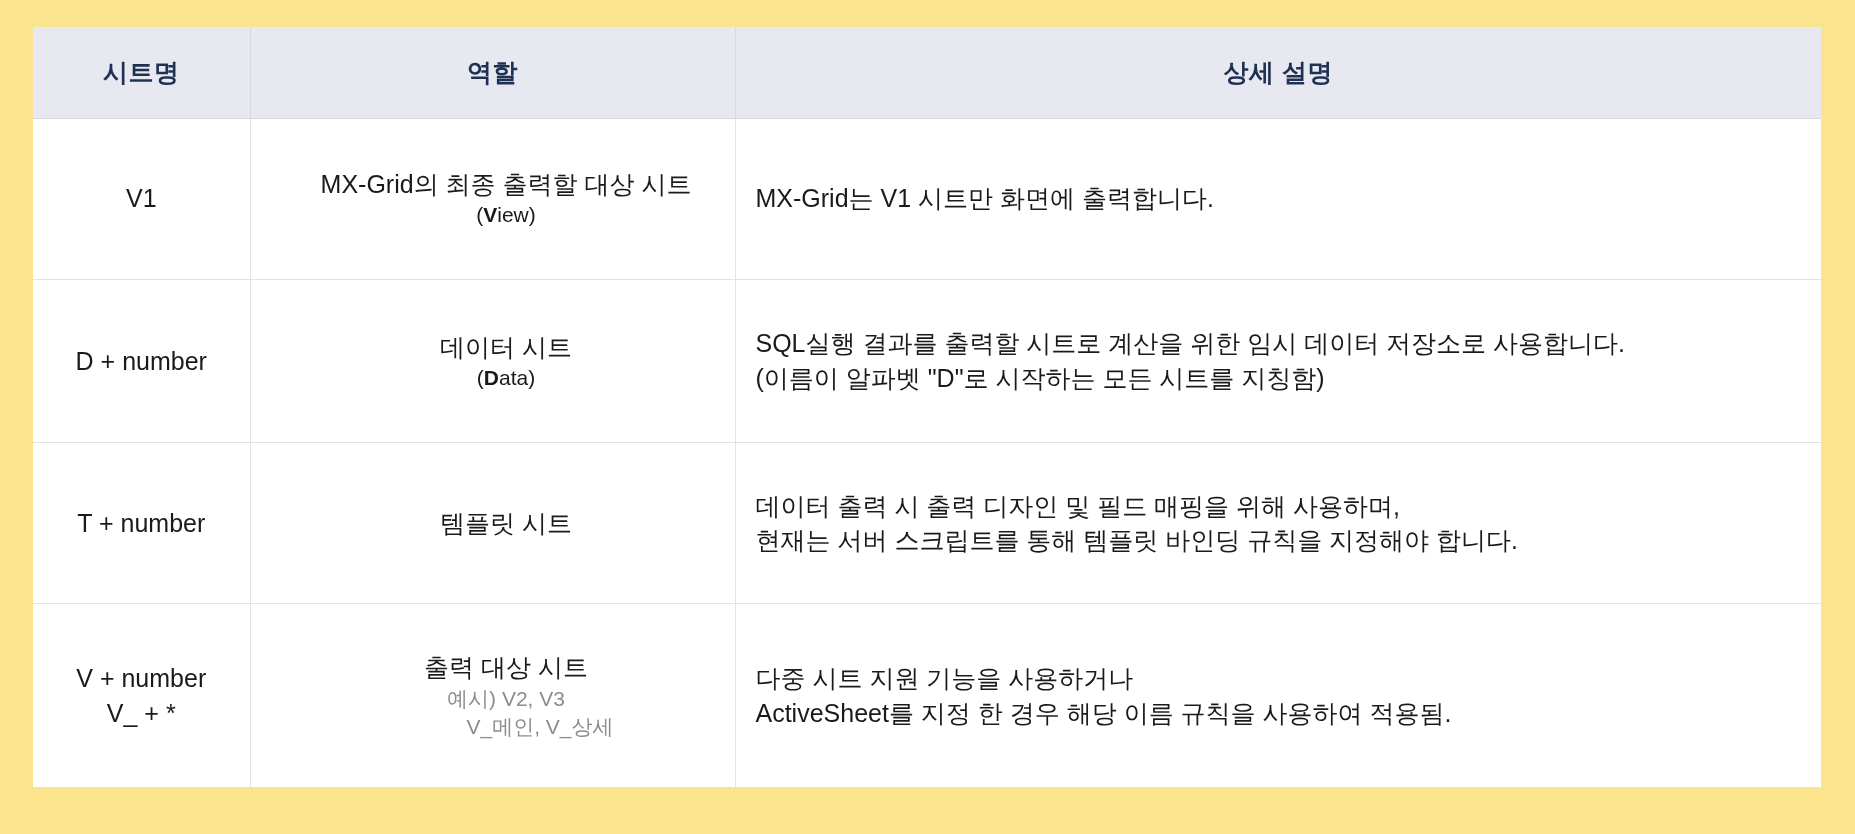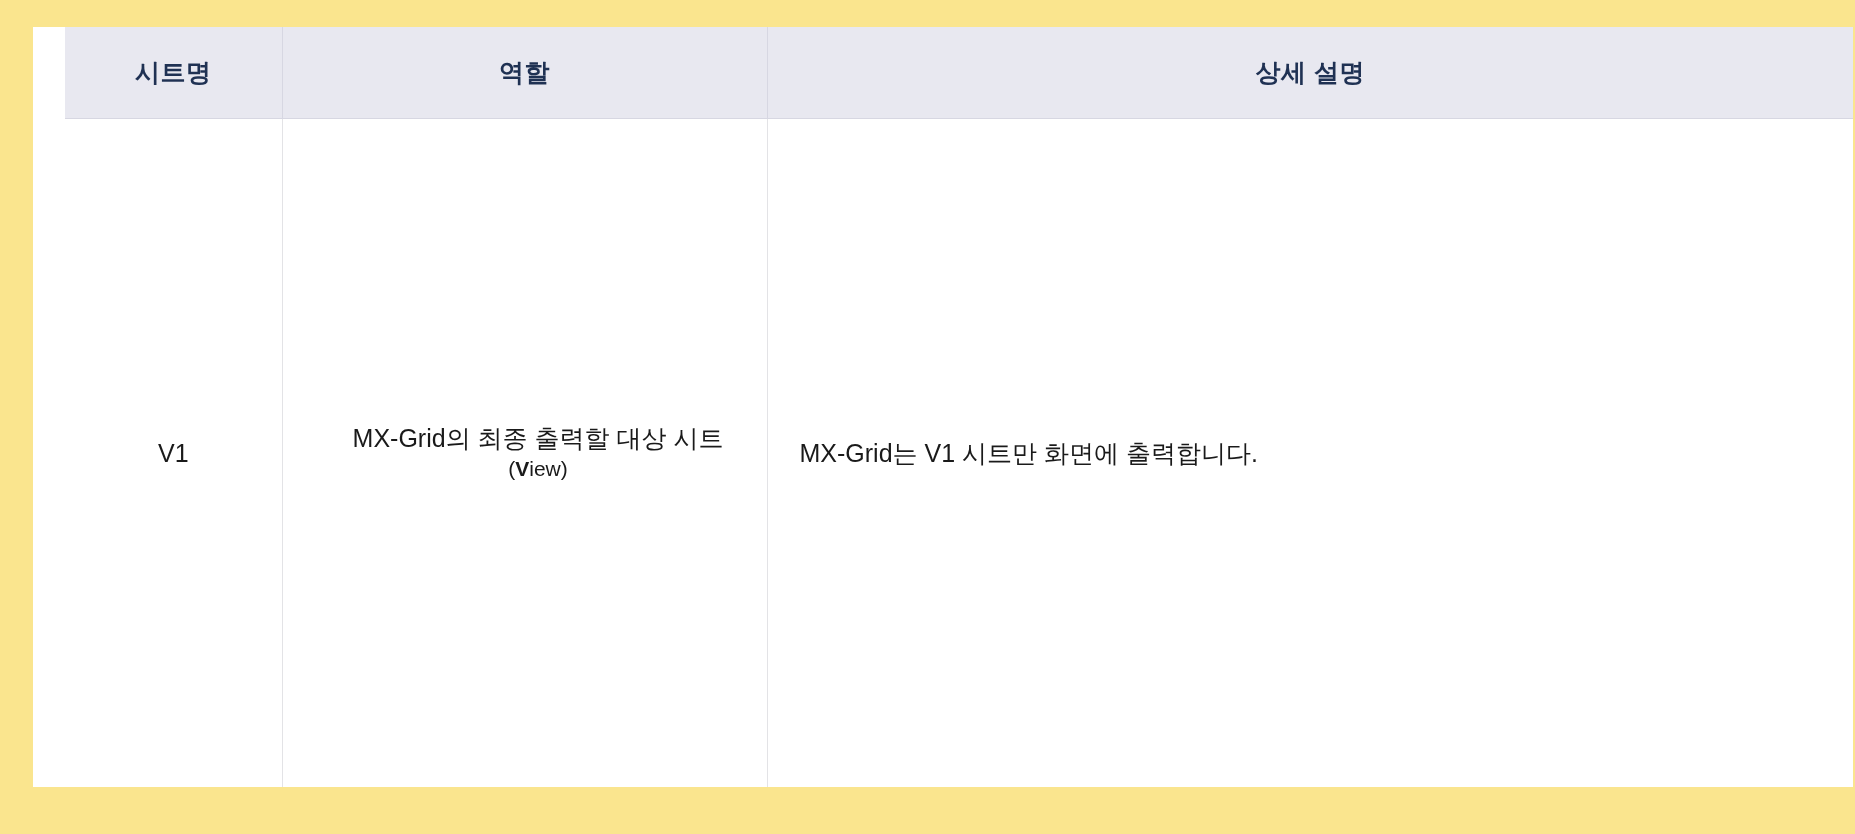--- a/index.html
+++ b/index.html
@@ -31,21 +31,20 @@
     background: #ffffff;
     box-sizing: border-box;
   }
 
   table.sheet-table {
     width: 100%;
     height: 100%;
     border-collapse: collapse;
     table-layout: fixed;
     background: #ffffff;
-    margin-left: 32px;
   }
 
   table.sheet-table col.c-name  { width: 217px; }
   table.sheet-table col.c-role  { width: 485px; }
   table.sheet-table col.c-desc  { width: auto; }
 
   thead th {
     background: #e8e8f0;
     color: #1f3153;
     font-size: 25px;
@@ -93,21 +92,21 @@
     font-size: 21px;
     line-height: 1.30;
     margin-top: 1px;
   }
   .role-ex .ex-indent { display: block; padding-left: 68px; }
 
   td.cell-desc {
     text-align: left;
     font-size: 25px;
     line-height: 1.38;
-    padding: 6px 14px 6px 32px;
+    padding: 6px 14px 6px 20px;
     white-space: pre-line;
   }
 
   
   tbody tr.r1 td { height: 110px; }
   tbody tr.r2 td { height: 112px; }
   tbody tr.r3 td { height: 112px; }
   tbody tr.r4 td { height: 110px; }
   tbody tr.r5 td { height: 125px; }
 </style>
@@ -133,20 +132,50 @@
 
         <tr class="r1">
           <td class="cell-name">V1</td>
           <td class="cell-role">
             <span class="role-main">MX-Grid의 최종 출력할 대상 시트</span>
             <span class="role-sub"><span>(</span><b>V</b><span>iew)</span></span>
           </td>
           <td class="cell-desc">MX-Grid는 V1 시트만 화면에 출력합니다.</td>
         </tr>
 
+        <tr class="r2">
+          <td class="cell-name">D + number</td>
+          <td class="cell-role">
+            <span class="role-main">데이터 시트</span>
+            <span class="role-sub"><span>(</span><b>D</b><span>ata)</span></span>
+          </td>
+          <td class="cell-desc">SQL실행 결과를 출력할 시트로 계산을 위한 임시 데이터 저장소로 사용합니다.
+(이름이 알파벳 "D"로 시작하는 모든 시트를 지칭함)</td>
+        </tr>
 
 
+        <tr class="r4">
+          <td class="cell-name">T + number</td>
+          <td class="cell-role">
+            <span class="role-main">템플릿 시트</span>
+          </td>
+          <td class="cell-desc">데이터 출력 시 출력 디자인 및 필드 매핑을 위해 사용하며,
+현재는 서버 스크립트를 통해 템플릿 바인딩 규칙을 지정해야 합니다.</td>
+        </tr>
 
+        <tr class="r5">
+          <td class="cell-name">V + number
+V_ + *</td>
+          <td class="cell-role">
+            <span class="role-main">출력 대상 시트</span>
+            <span class="role-ex">
+              <span>예시) V2, V3</span>
+              <span class="ex-indent">V_메인, V_상세</span>
+            </span>
+          </td>
+          <td class="cell-desc">다중 시트 지원 기능을 사용하거나
+ActiveSheet를 지정 한 경우 해당 이름 규칙을 사용하여 적용됨.</td>
+        </tr>
 
       </tbody>
     </table>
   </div>
 </div>
 
 </body></html>

